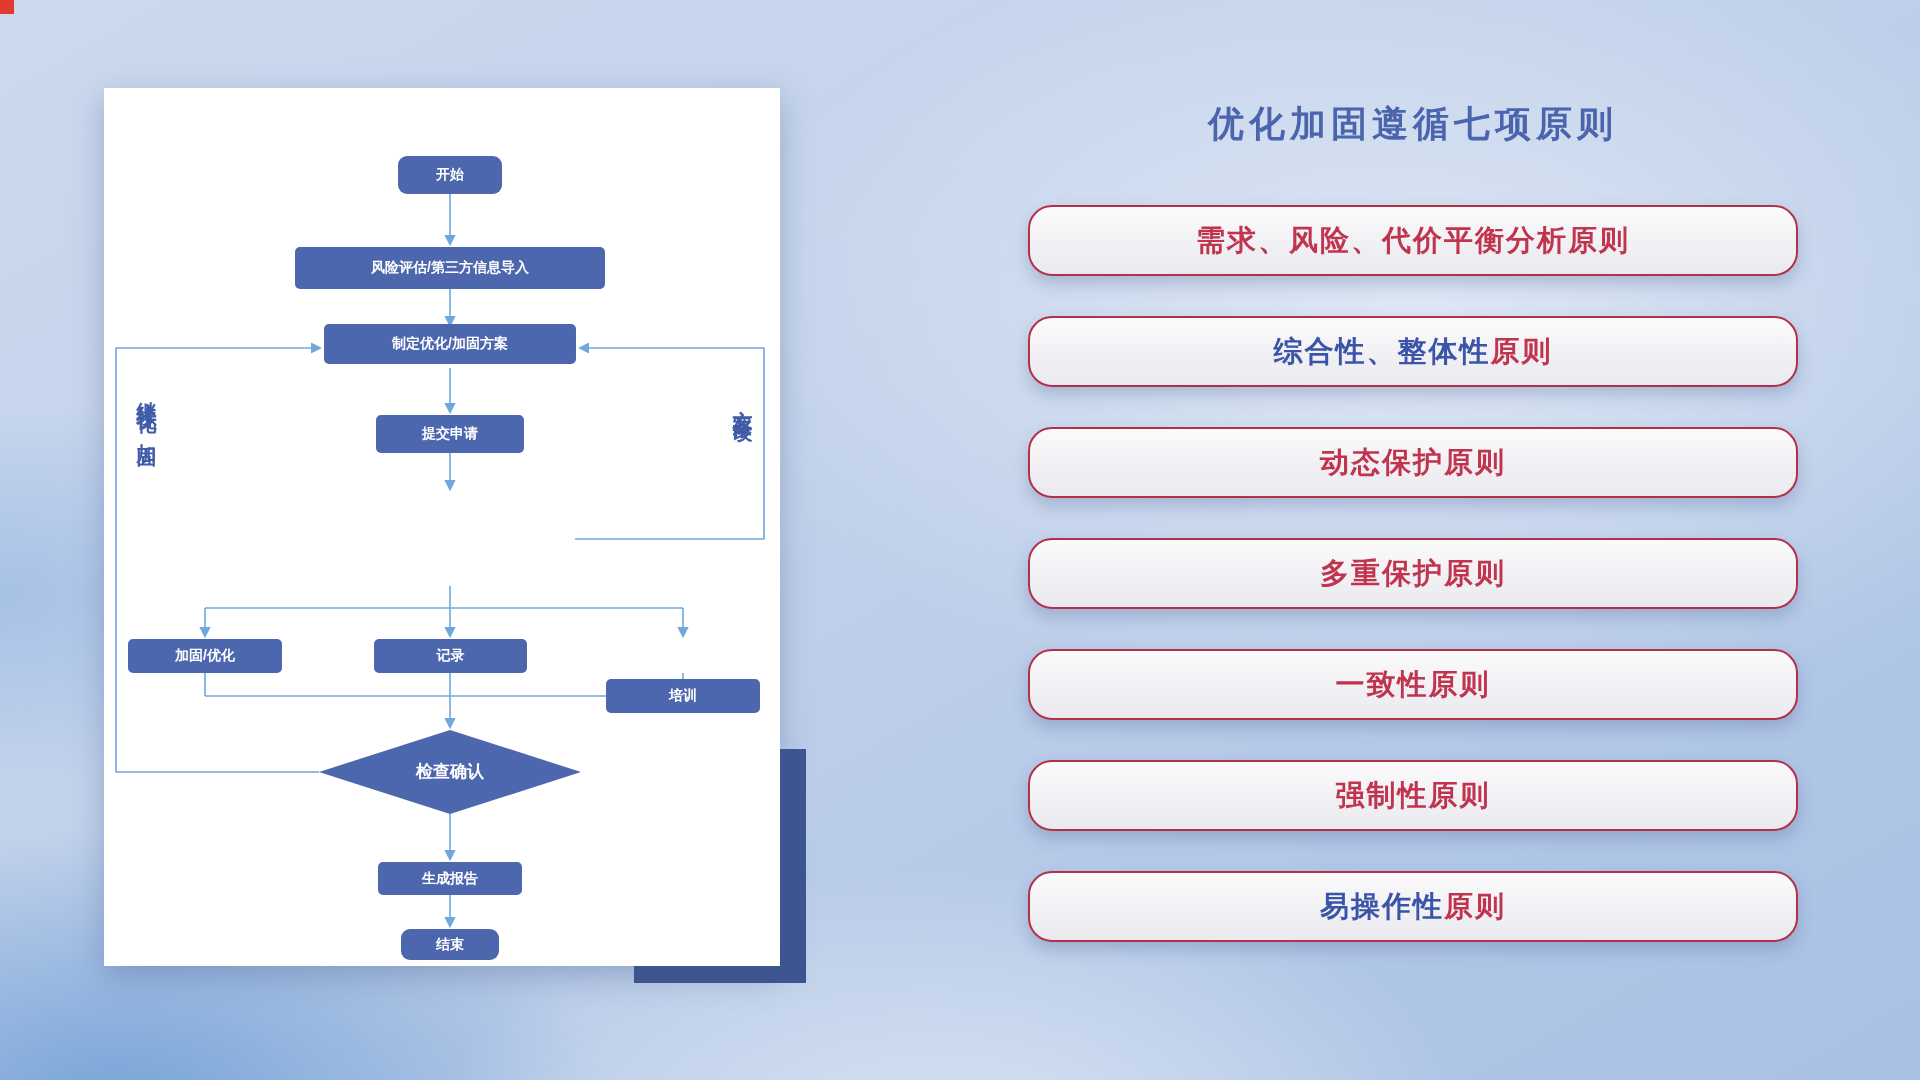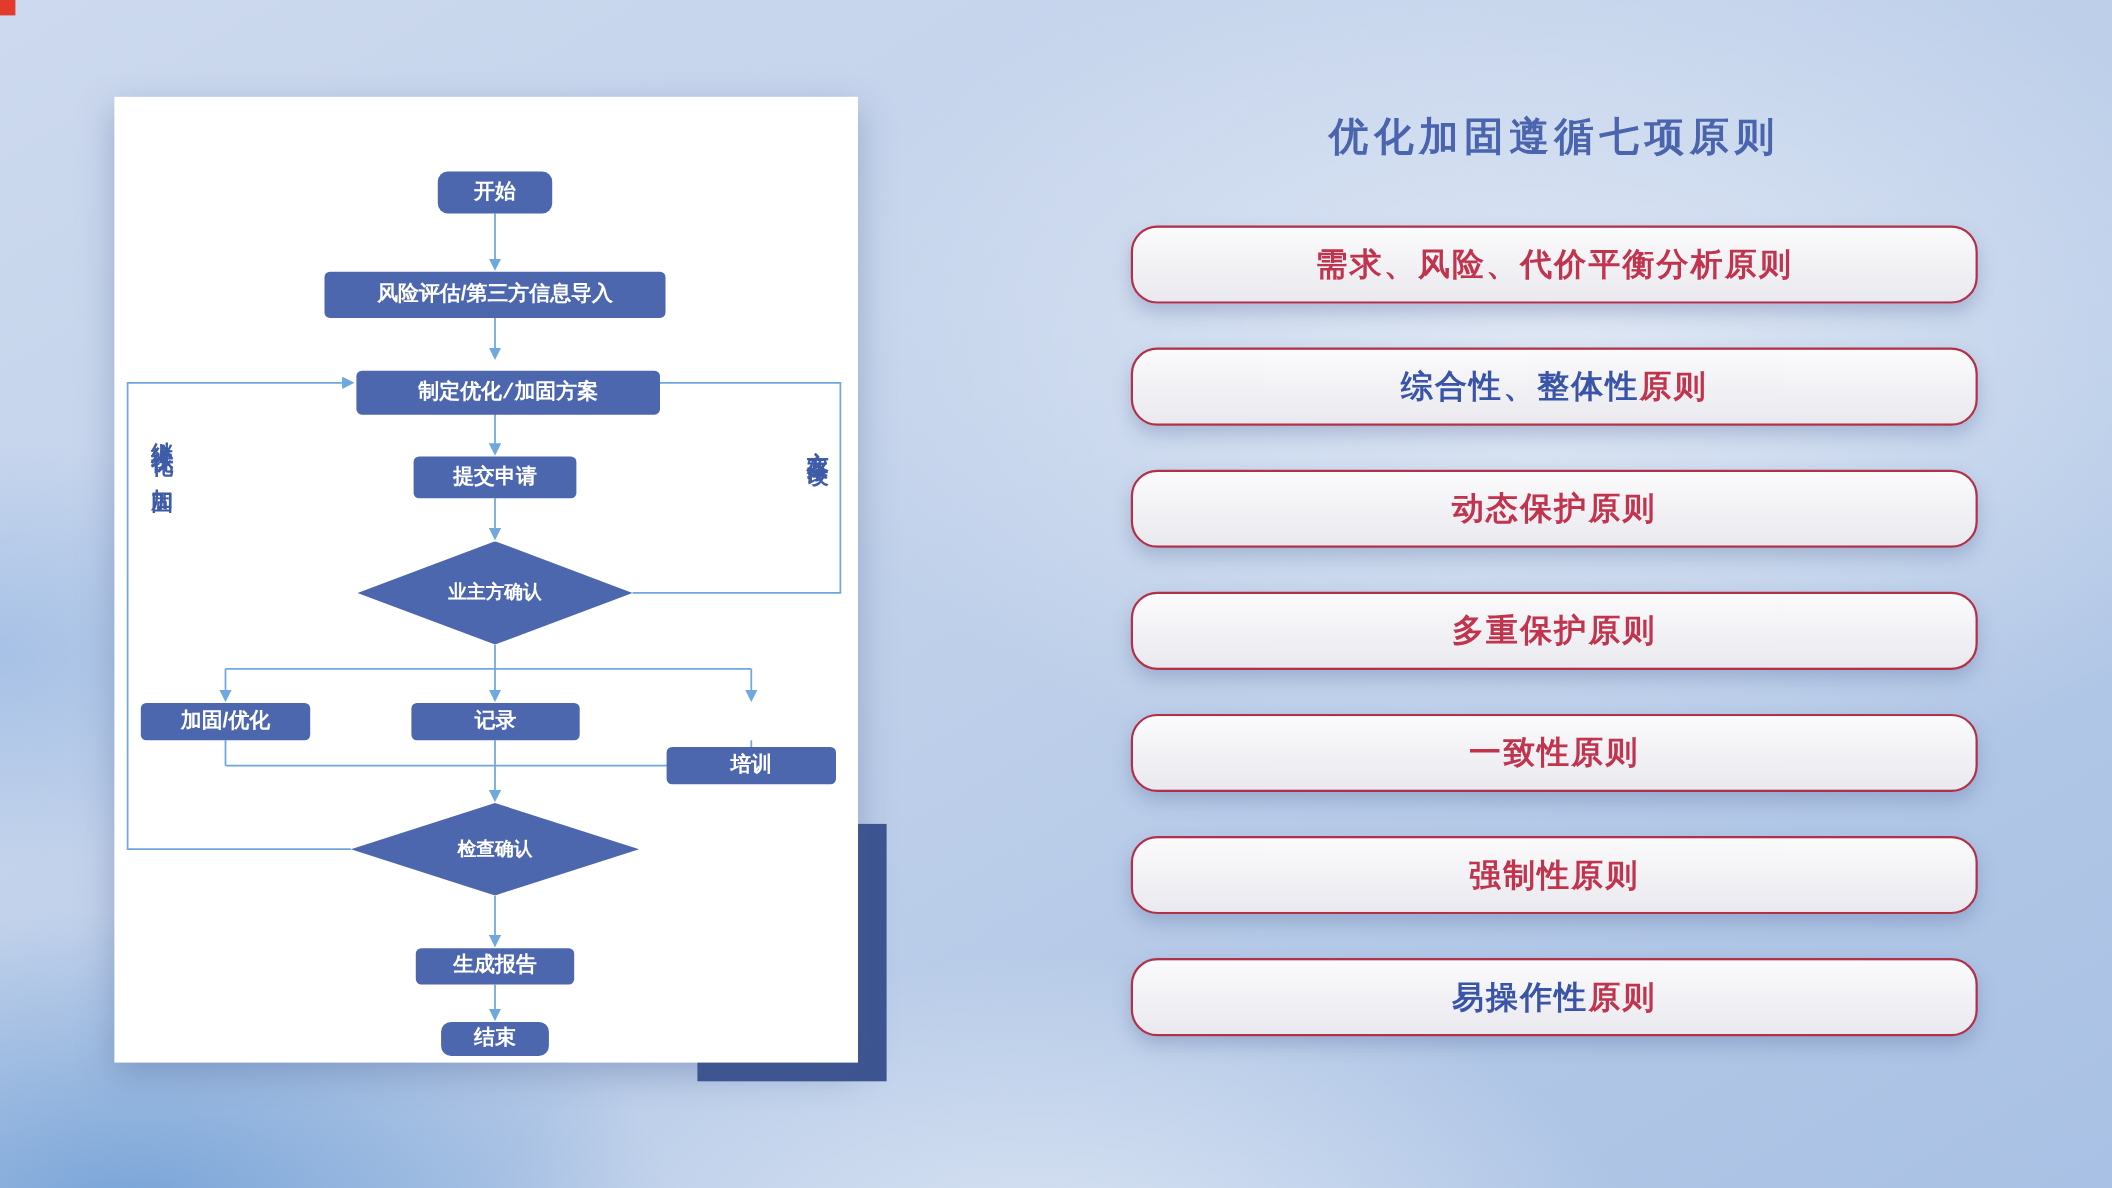--- a/index.html
+++ b/index.html
@@ -31,34 +31,34 @@
     background:#ffffff;
     box-shadow: 0 10px 30px rgba(70,90,140,0.35);
   }
   .card svg.connectors { position:absolute; left:0; top:0; z-index:1; }
   .conn { fill:none; stroke: var(--connector, #6fa8dc); stroke-width:1.6; }
   #arr path { fill: var(--connector, #6fa8dc); }
 
   .flow-node {
     position:absolute; z-index:2;
     background: var(--node-fill, #4d67ae);
-    color:#fff; font-weight:700; font-size:19px;
+    color:#fff; font-weight:700; font-size:14px;
     display:flex; align-items:center; justify-content:center;
     text-align:center; border-radius:5px; line-height:1.1;
   }
   .pill { border-radius:9px; }
   .diamond {
     border-radius:0;
     clip-path: polygon(50% 0, 100% 50%, 50% 100%, 0 50%);
     font-size:17px;
   }
 
   .n-start     { left:294px; top:68px;  width:104px; height:38px; }
   .n-risk      { left:191px; top:159px; width:310px; height:42px; }
-  .n-plan      { left:220px; top:249px; width:276px; height:40px;font-family:Liberation Mono, monospace; }
+  .n-plan      { left:220px; top:236px; width:252px; height:40px; }
   .n-submit    { left:272px; top:327px; width:148px; height:38px; }
   .n-d1        { left:221px; top:404px; width:250px; height:94px; }
   .n-reinforce { left:24px;  top:551px; width:154px; height:34px;text-align:center; }
   .n-record    { left:270px; top:551px; width:153px; height:34px; }
   .n-training  { left:502px; top:551px; width:154px; height:34px;margin-top:40px; }
   .n-d2        { left:215px; top:642px; width:262px; height:84px; }
   .n-report    { left:274px; top:774px; width:144px; height:33px; }
   .n-end       { left:297px; top:841px; width:98px;  height:31px; }
 
   .side-label {
@@ -121,21 +121,20 @@
       <path class="conn" d="M346 726 V771" marker-end="url(#arr)"></path>
       <path class="conn" d="M346 807 V838" marker-end="url(#arr)"></path>
       <path class="conn" d="M215 684 H12 V260 H216" marker-end="url(#arr)"></path>
       <path class="conn" d="M471 451 H660 V260 H476" marker-end="url(#arr)"></path>
     </svg>
 
     <div class="flow-node pill n-start">开始</div>
     <div class="flow-node n-risk">风险评估/第三方信息导入</div>
     <div class="flow-node n-plan">制定优化/加固方案</div>
     <div class="flow-node n-submit">提交申请</div>
-    <div class="flow-node diamond n-d1">业主方确认</div>
     <div class="flow-node n-reinforce">加固/优化</div>
     <div class="flow-node n-record">记录</div>
     <div class="flow-node n-training">培训</div>
     <div class="flow-node diamond n-d2">检查确认</div>
     <div class="flow-node n-report">生成报告</div>
     <div class="flow-node pill n-end">结束</div>
 
     <div class="side-label left">继续优化/加固</div>
     <div class="side-label right">方案修改</div>
   </div>

